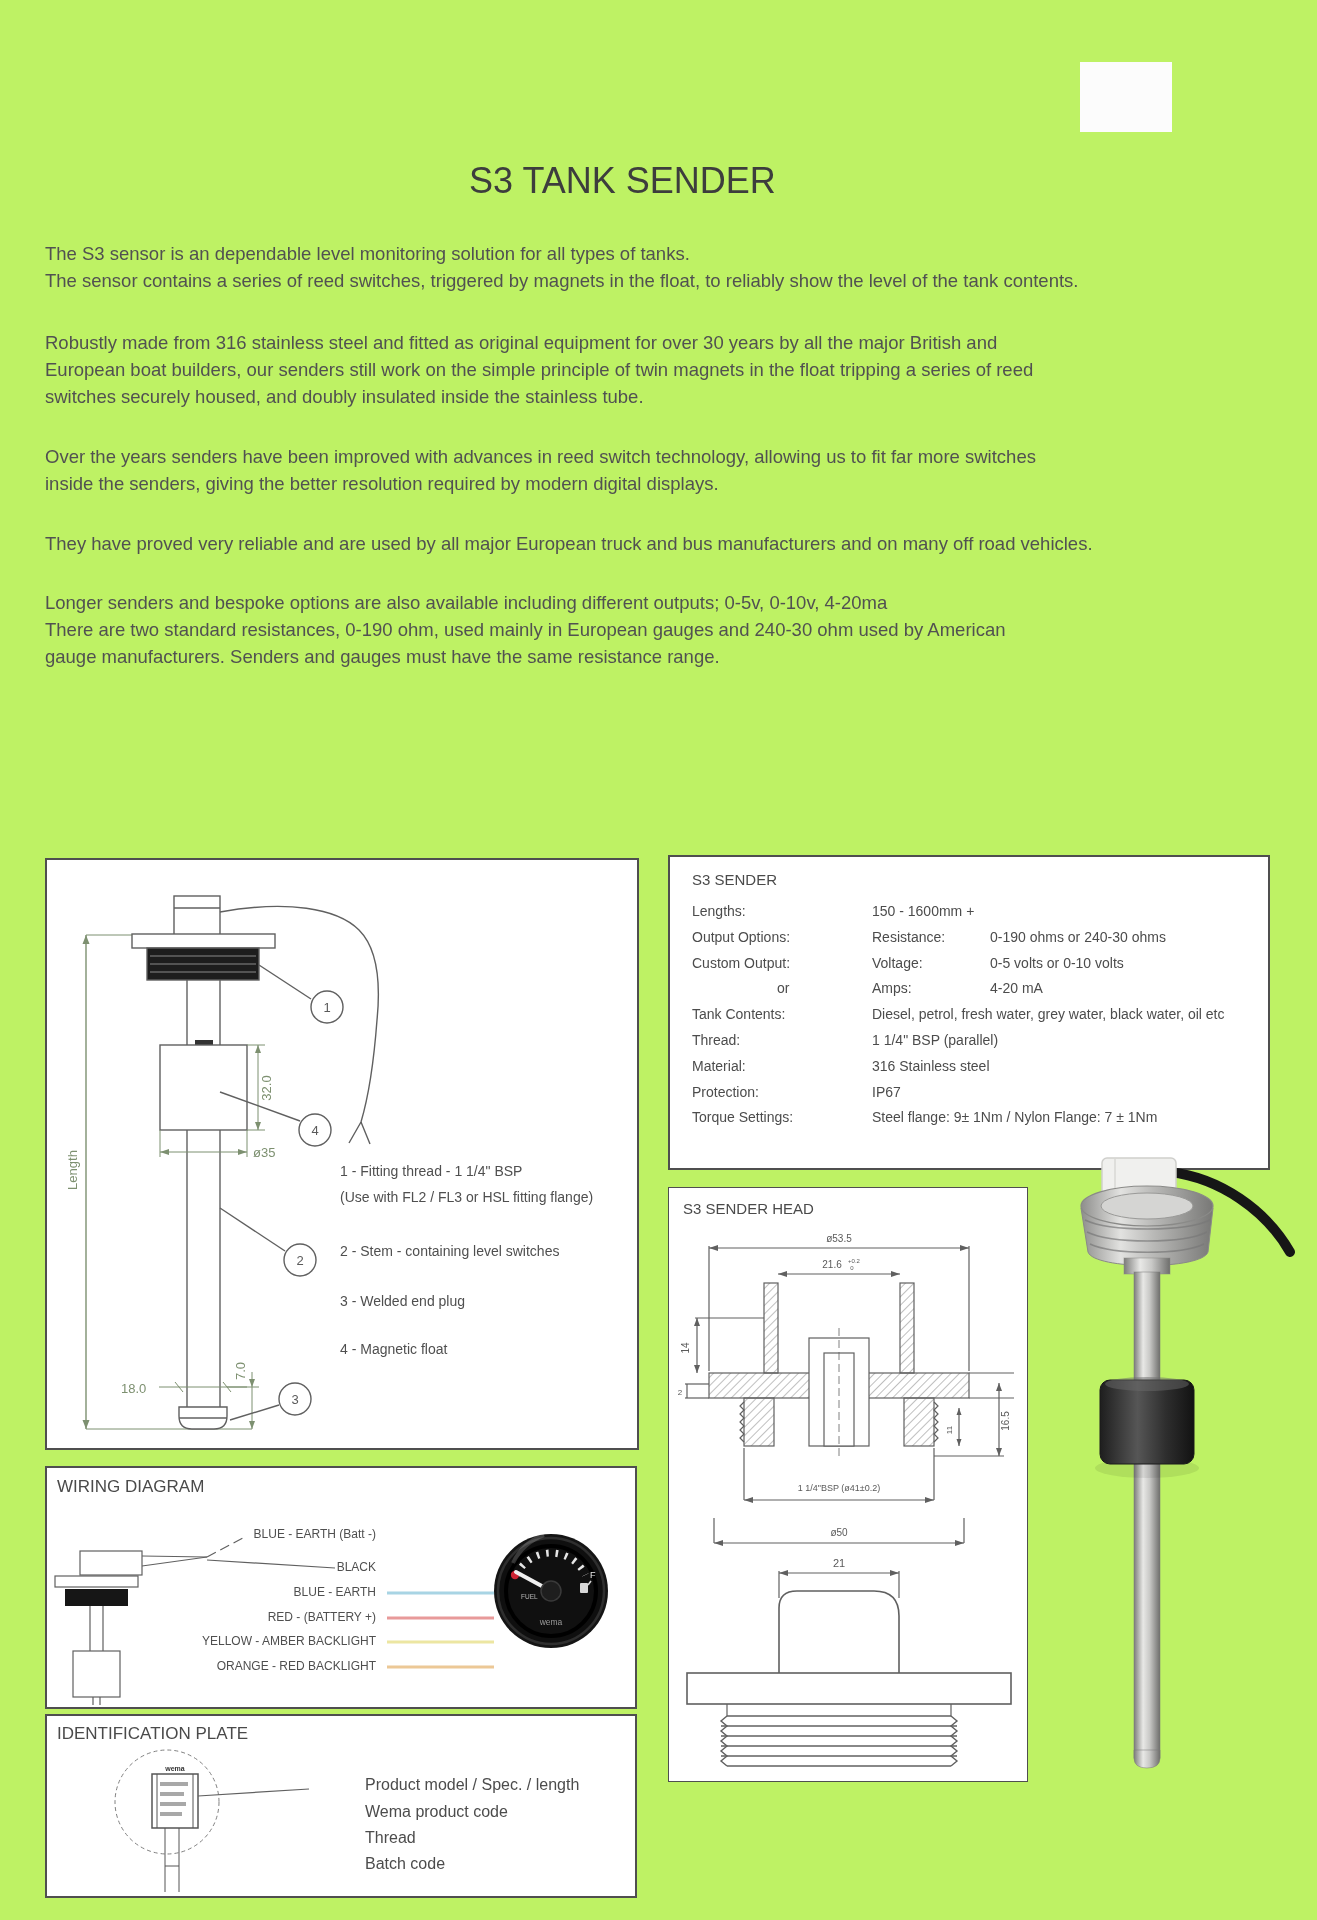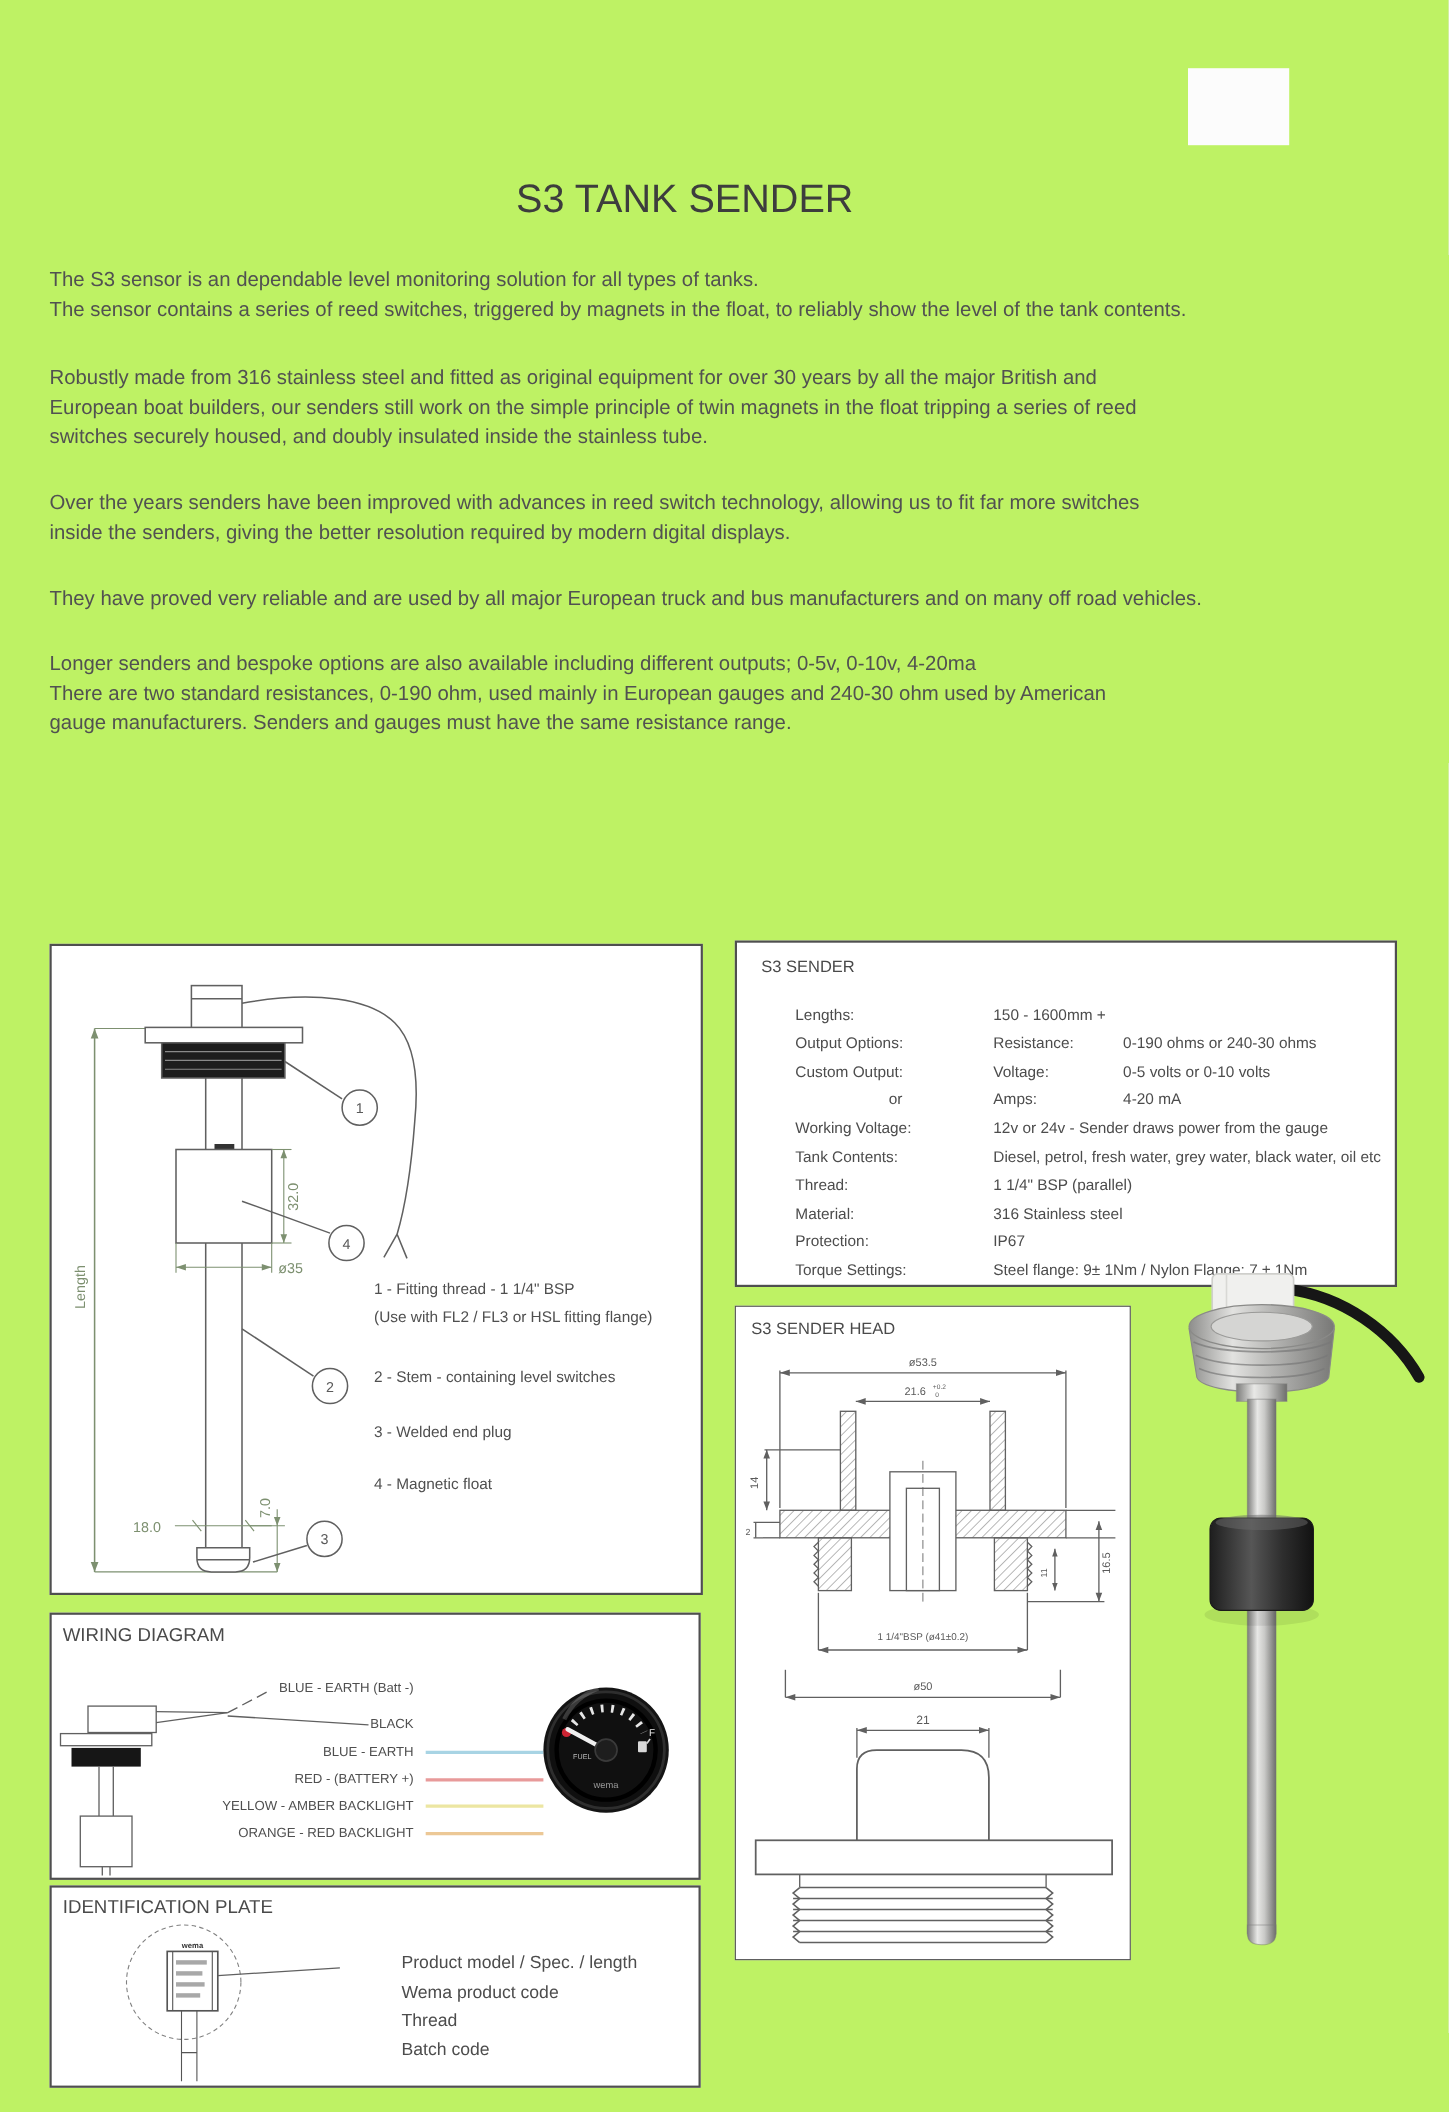--- a/index.html
+++ b/index.html
@@ -4,21 +4,21 @@
 <style>
   html,body{margin:0;padding:0;background:#e8e8e8;}
   .page{position:relative;width:1317px;height:1920px;background:#bef264;
         font-family:"Liberation Sans",sans-serif;color:#4a4a4a;overflow:hidden;margin:0 auto;}
   .abs{position:absolute;}
   .title{left:45px;top:160px;width:1155px;text-align:center;font-size:36px;color:#3d3d3d;letter-spacing:0px;}
   .para{left:45px;width:1245px;font-size:18.5px;line-height:27px;color:#515151;white-space:pre-line;}
   .box{position:absolute;border:2px solid #4f4f4f;background:#fff;}
   .boxtitle{position:absolute;font-size:15px;color:#4a4a4a;}
   
-  .spec-rows{position:absolute;left:0;top:57px;width:100%;padding-left:31px;}
+  .spec-rows{position:absolute;left:0;top:46px;width:100%;}
   .spec-row{position:relative;height:25.8px;font-size:14px;color:#4c4c4c;white-space:nowrap;}
   .spec-row .sl{position:absolute;left:22px;top:0;}
   .spec-row:nth-of-type(4) .sl{padding-left:85px;}
   .spec-row .ss{position:absolute;left:202px;top:0;}
   .spec-row .sv{position:absolute;left:320px;top:0;}
   .callout{position:absolute;left:340px;font-size:14px;line-height:26px;color:#4f4f4f;white-space:pre-line;}
   .wlabel{position:absolute;right:259px;font-size:12px;color:#4f4f4f;white-space:nowrap;text-align:right;line-height:14px;margin-left:44px;}
   .idlabel{position:absolute;left:318px;font-size:16px;color:#4c4c4c;white-space:nowrap;}
   svg text{font-family:"Liberation Sans",sans-serif;}
   .watermark{left:1080px;top:62px;width:92px;height:70px;background:#fcfcfc;}
@@ -147,25 +147,20 @@
         </div>
       <div class="spec-row">
           <span class="sl">Custom Output:</span>
           <span class="ss">Voltage:</span>
           <span class="sv">0-5 volts or 0-10 volts</span>
         </div>
       <div class="spec-row">
           <span class="sl">or</span>
           <span class="ss">Amps:</span>
           <span class="sv">4-20 mA</span>
-        </div>
-      <div class="spec-row">
-          <span class="sl">Working Voltage:</span>
-          <span class="ss">12v or 24v - Sender draws power from the gauge</span>
-          <span class="sv"></span>
         </div>
       <div class="spec-row">
           <span class="sl">Tank Contents:</span>
           <span class="ss">Diesel, petrol, fresh water, grey water, black water, oil etc</span>
           <span class="sv"></span>
         </div>
       <div class="spec-row">
           <span class="sl">Thread:</span>
           <span class="ss">1 1/4" BSP (parallel)</span>
           <span class="sv"></span>

